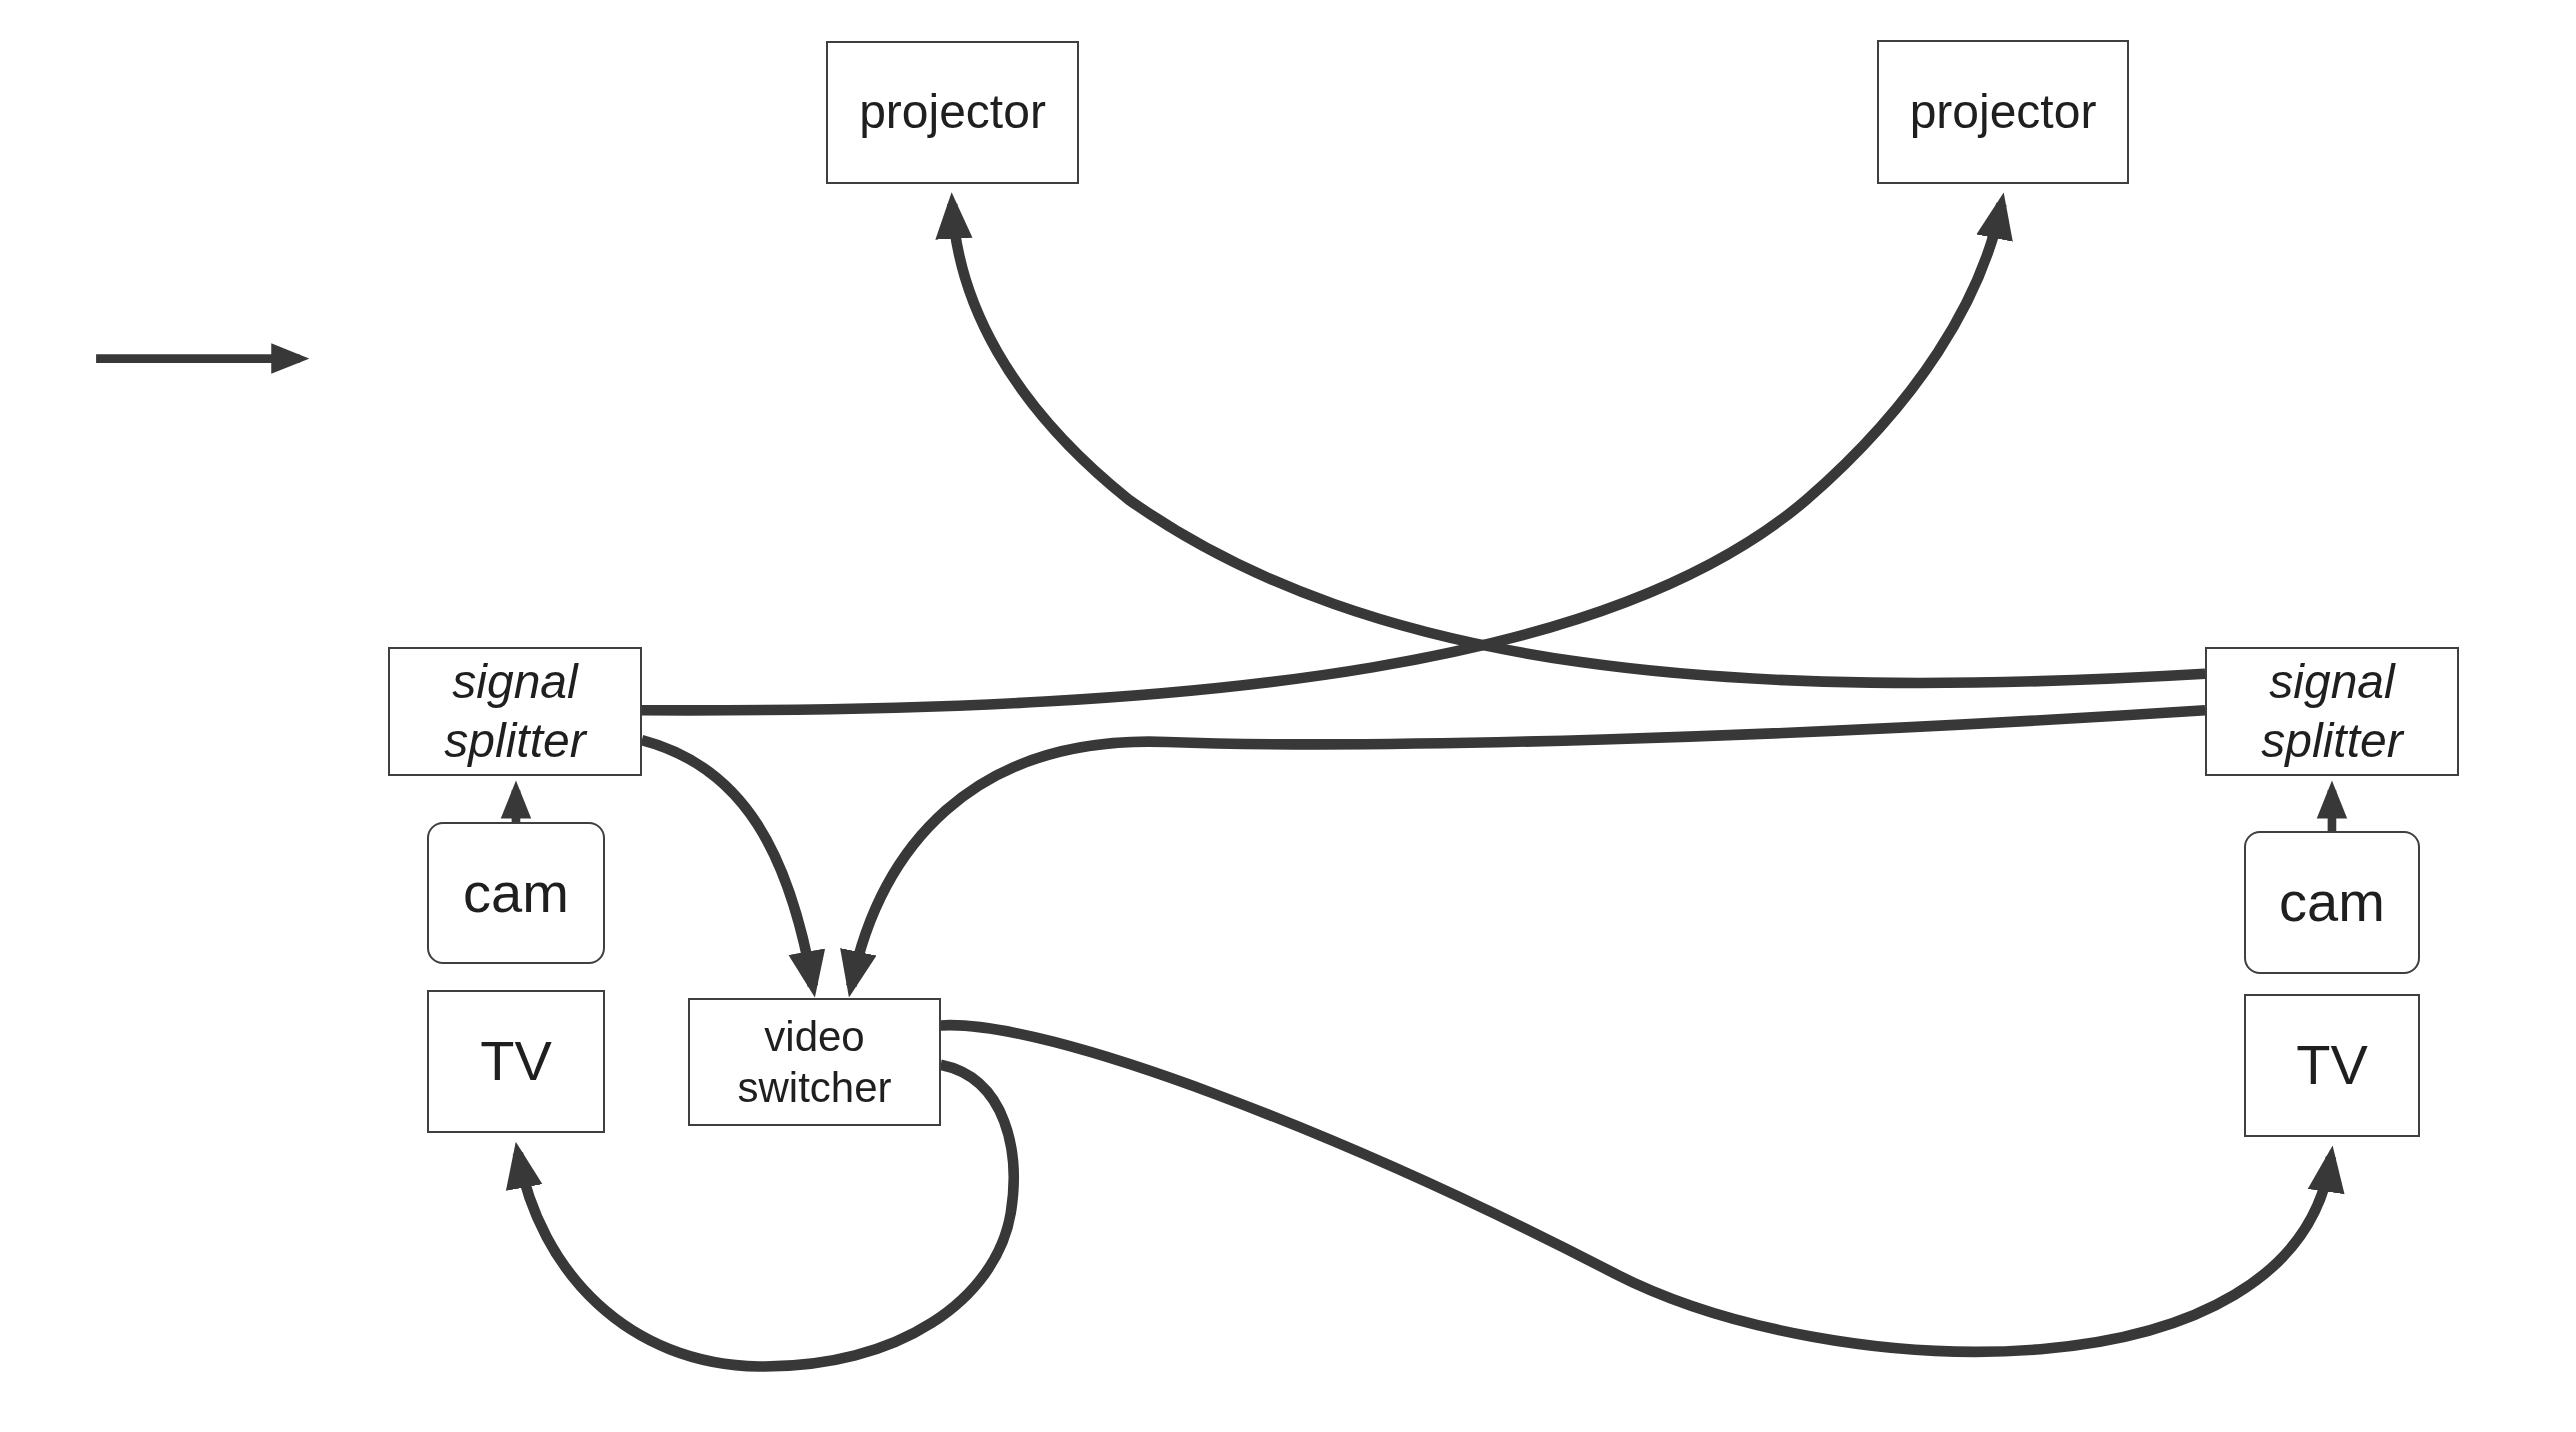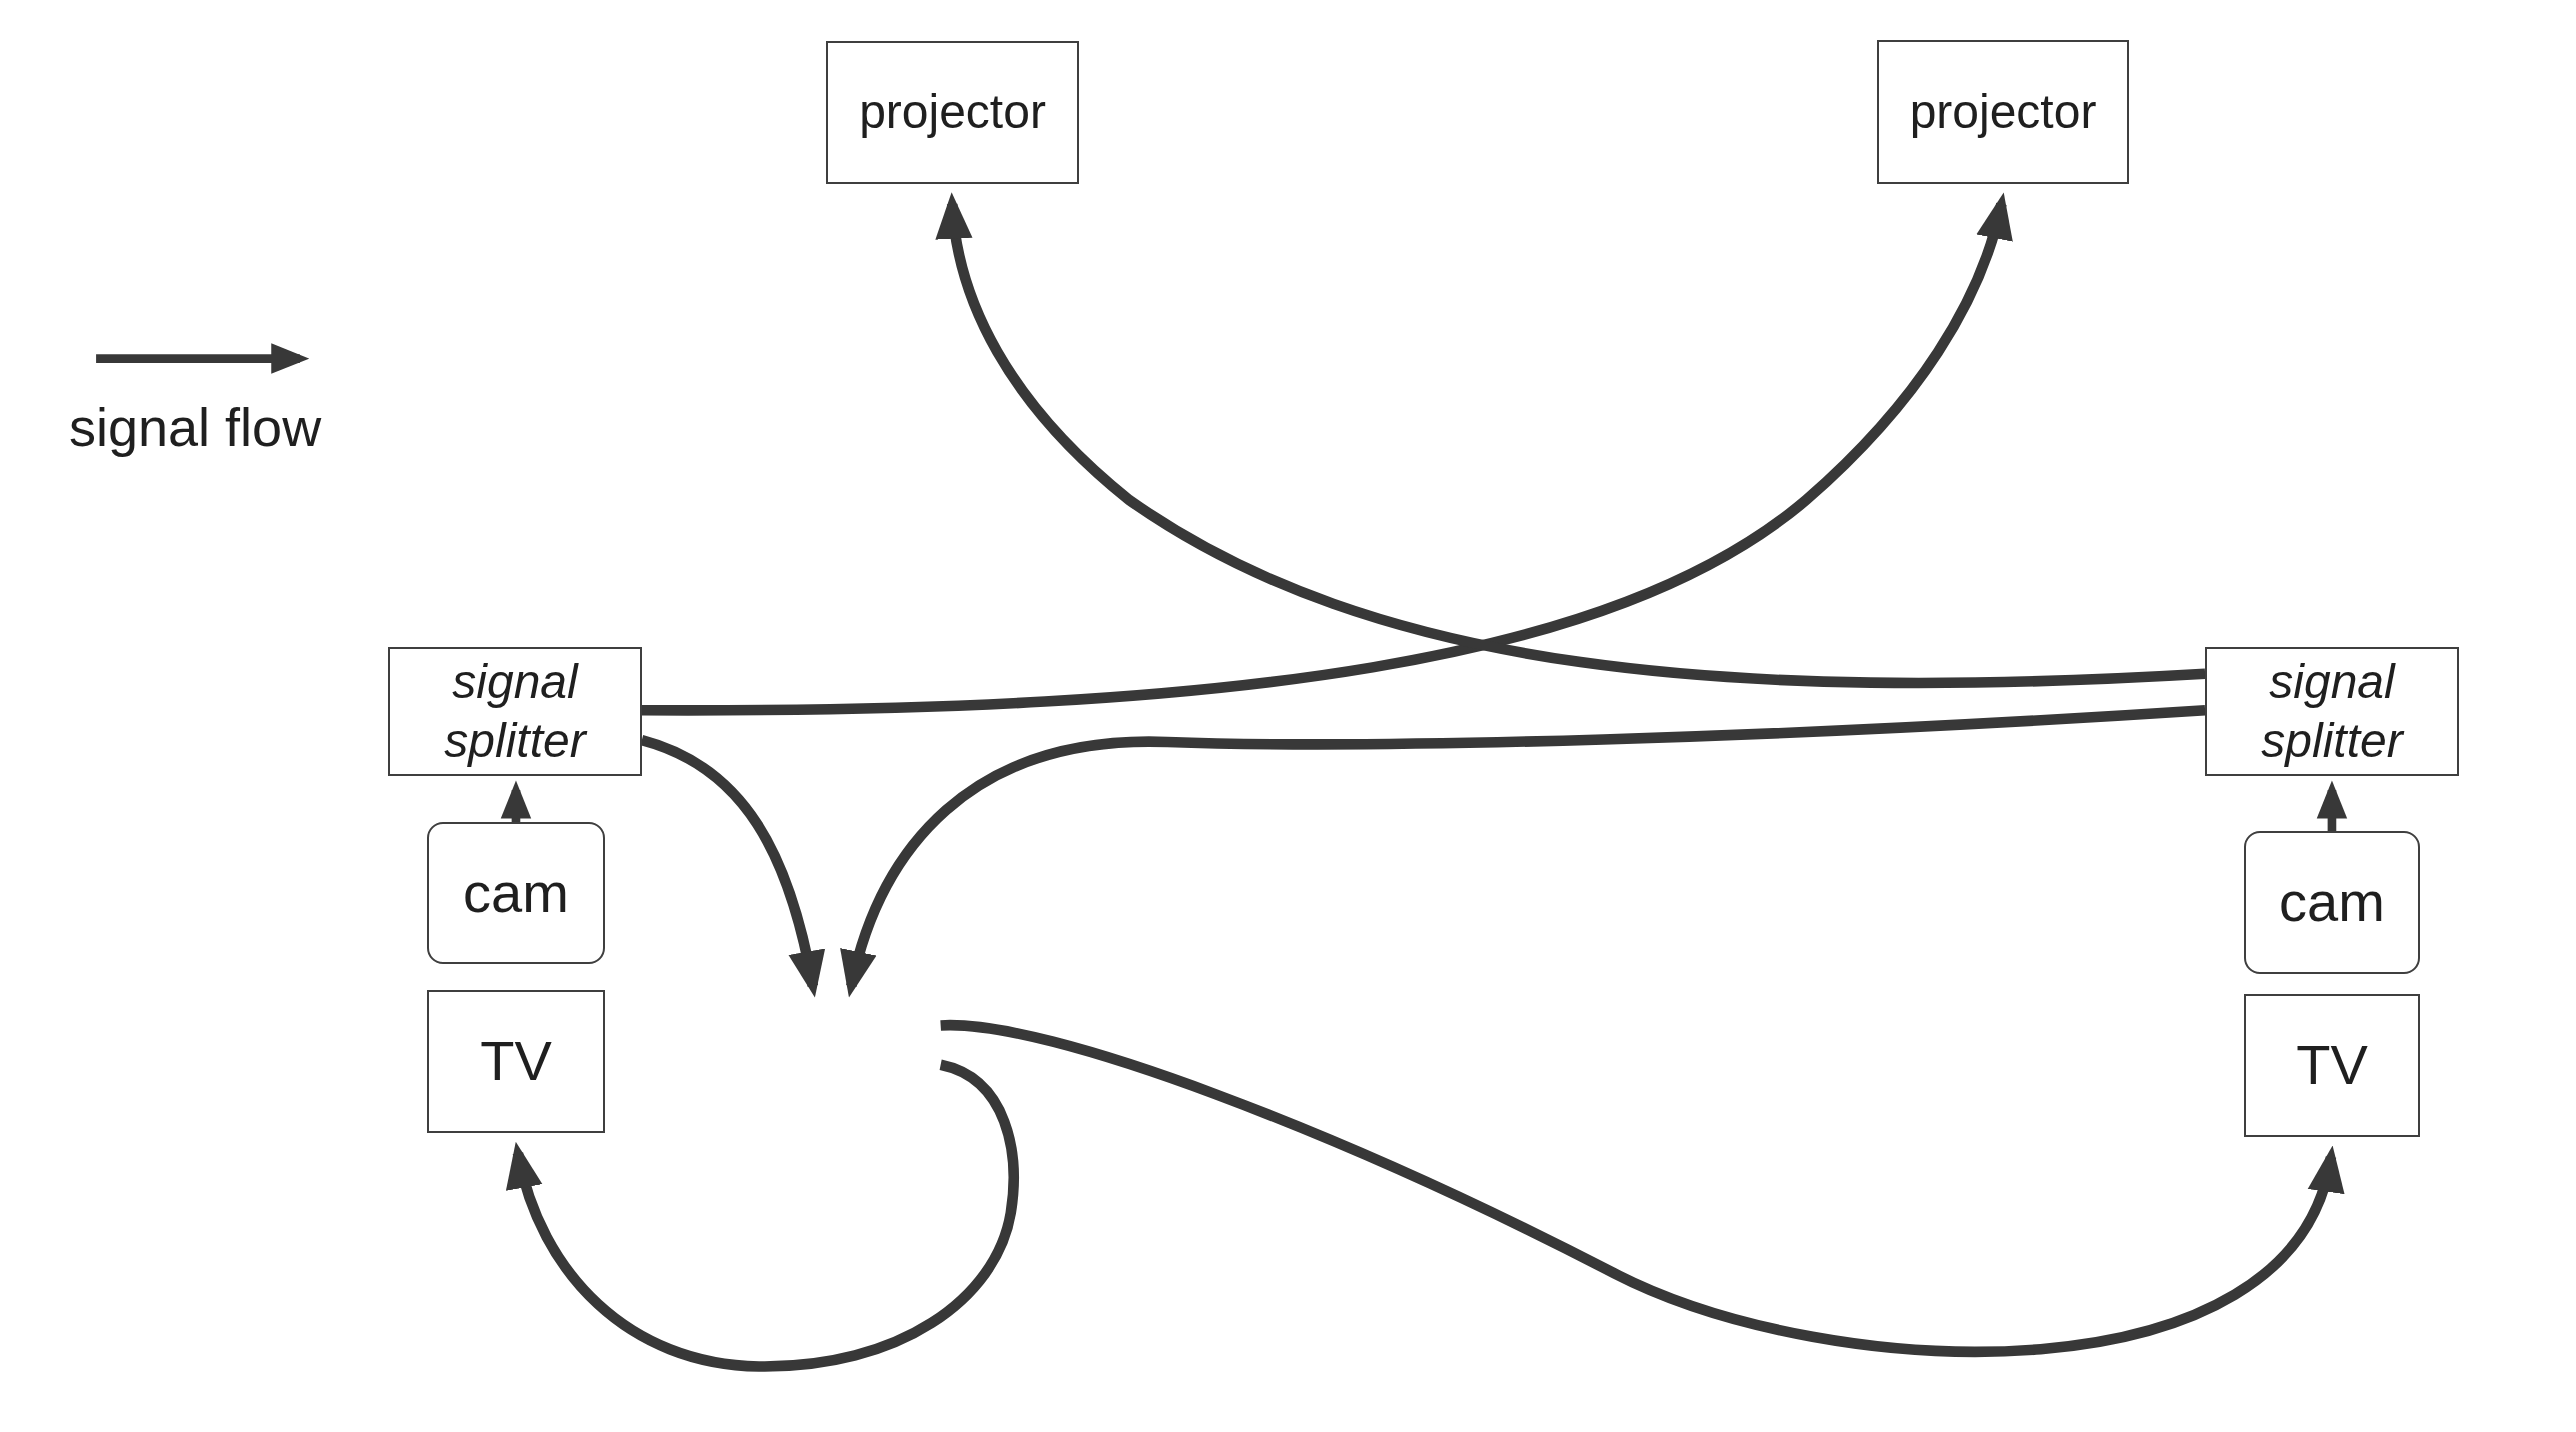--- a/index.html
+++ b/index.html
@@ -64,21 +64,20 @@
 
     <path class="flow-line" d="M 2295 739 C 1850 768 1430 780 1215 772 C 1010 764 915 885 886 1026" marker-end="url(#arrow)"></path>
 
     <path class="flow-line" d="M 668 770 C 775 798 822 890 846 1026" marker-end="url(#arrow)"></path>
 
     <path class="flow-line" d="M 979 1067 C 1090 1060 1400 1180 1680 1325 C 1905 1441 2390 1460 2426 1204" marker-end="url(#arrow)"></path>
 
     <path class="flow-line" d="M 979 1108 C 1048 1122 1062 1200 1052 1262 C 1037 1352 935 1424 790 1422 C 655 1420 562 1325 539 1200" marker-end="url(#arrow)"></path>
   </svg>
 
-  <div class="legend-label">signal flow</div>
 
   <div class="node projector" style="left:826px;top:41px;width:253px;height:143px;">
     <span>projector</span>
   </div>
 
   <div class="node projector" style="left:1877px;top:40px;width:252px;height:144px;">
     <span>projector</span>
   </div>
 
   <div class="node splitter" style="left:388px;top:647px;width:254px;height:129px;">
@@ -98,15 +97,18 @@
   </div>
 
   <div class="node tv" style="left:427px;top:990px;width:178px;height:143px;">
     <span>TV</span>
   </div>
 
   <div class="node tv" style="left:2244px;top:994px;width:176px;height:143px;">
     <span>TV</span>
   </div>
 
+  <div class="node switcher" style="left:688px;top:998px;width:253px;height:128px;">
+    <span>video switcher</span>
+  </div>
 
 </div>
 
 
 </body></html>

